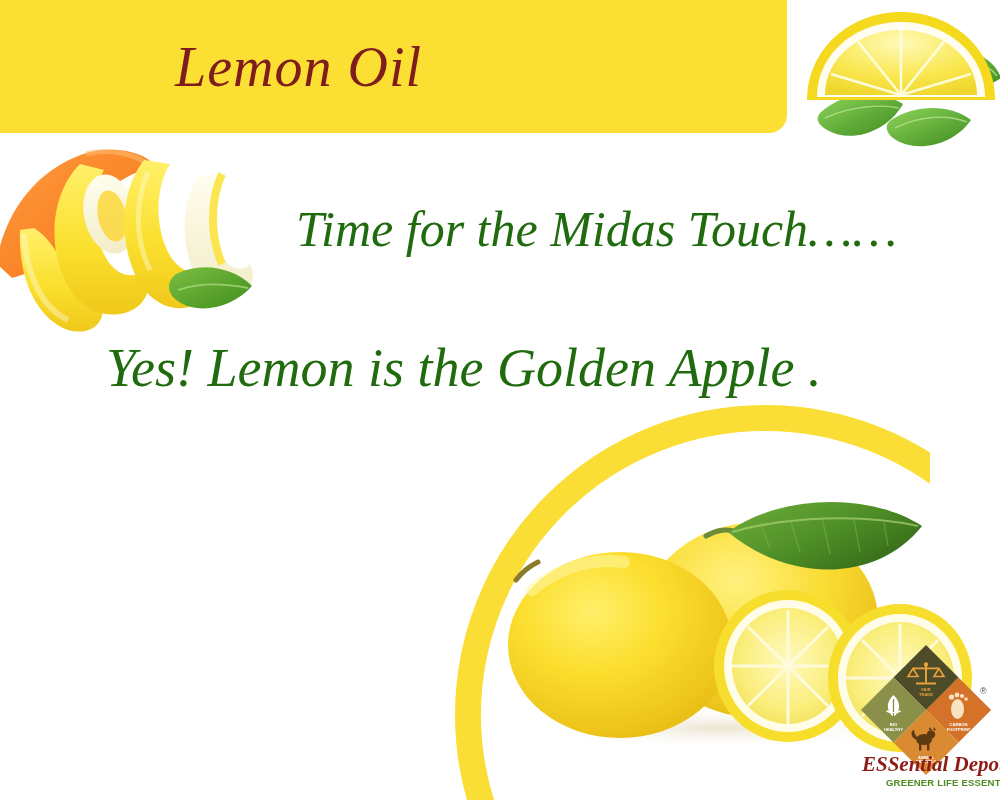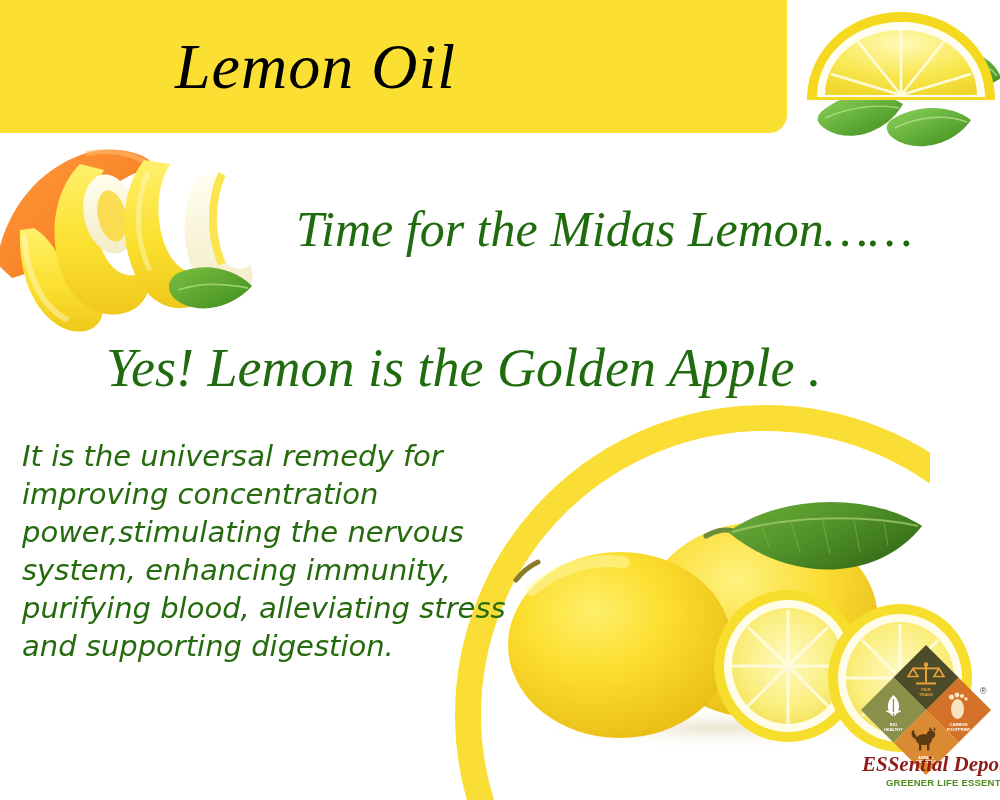--- a/index.html
+++ b/index.html
@@ -30,22 +30,22 @@
   #title-text {
     position: absolute;
     left: 175px;
     top: 8px;
     width: 600px;
     height: 125px;
     line-height: 118px;
     font-family: "Liberation Serif", "DejaVu Serif", serif;
     font-style: italic;
     font-weight: 400;
-    font-size: 64px;
-    color: #000000;
+    font-size: 56px;
+    color: #7f1d1d;
     letter-spacing: 1px;
     white-space: nowrap;
     z-index: 6;
   }
 
   
   .tagline {
     position: absolute;
     font-family: "Liberation Serif", "DejaVu Serif", serif;
     font-style: italic;
@@ -353,23 +353,22 @@
         <path d="M106 91 L106 26"></path>
         <path d="M106 91 L60 34"></path>
         <path d="M106 91 L152 34"></path>
         <path d="M106 91 L36 70"></path>
         <path d="M106 91 L176 70"></path>
       </g>
       <circle cx="106" cy="24" r="3" fill="#FFFFFF" opacity="0.9"></circle>
     </svg>
   </div>
 
-  <div class="tagline" id="tagline-1">Time for the Midas Lemon……</div>
+  <div class="tagline" id="tagline-1">Time for the Midas Touch……</div>
   <div class="tagline" id="tagline-2">Yes! Lemon is the Golden Apple .</div>
-  <div id="body-paragraph">It is the universal remedy for improving concentration power,stimulating the nervous system, enhancing immunity, purifying blood, alleviating stress and supporting digestion.</div>
 
   <div id="brand-logo">
     <div id="logo-diamond" style="transform: rotate(45deg); transform-origin: center;">
 
       <div class="logo-quad" style="left:46px; top:0; background:#D4722A;">
         <div style="transform: rotate(-45deg); width:46px; height:46px; position:relative;">
           <svg width="46" height="46" viewBox="0 0 46 46">
             <ellipse cx="22" cy="22" rx="6.5" ry="10" fill="#FAE3C2"></ellipse>
             <circle cx="16" cy="10" r="2.6" fill="#FAE3C2"></circle>
             <circle cx="21.5" cy="8" r="2.4" fill="#FAE3C2"></circle>

